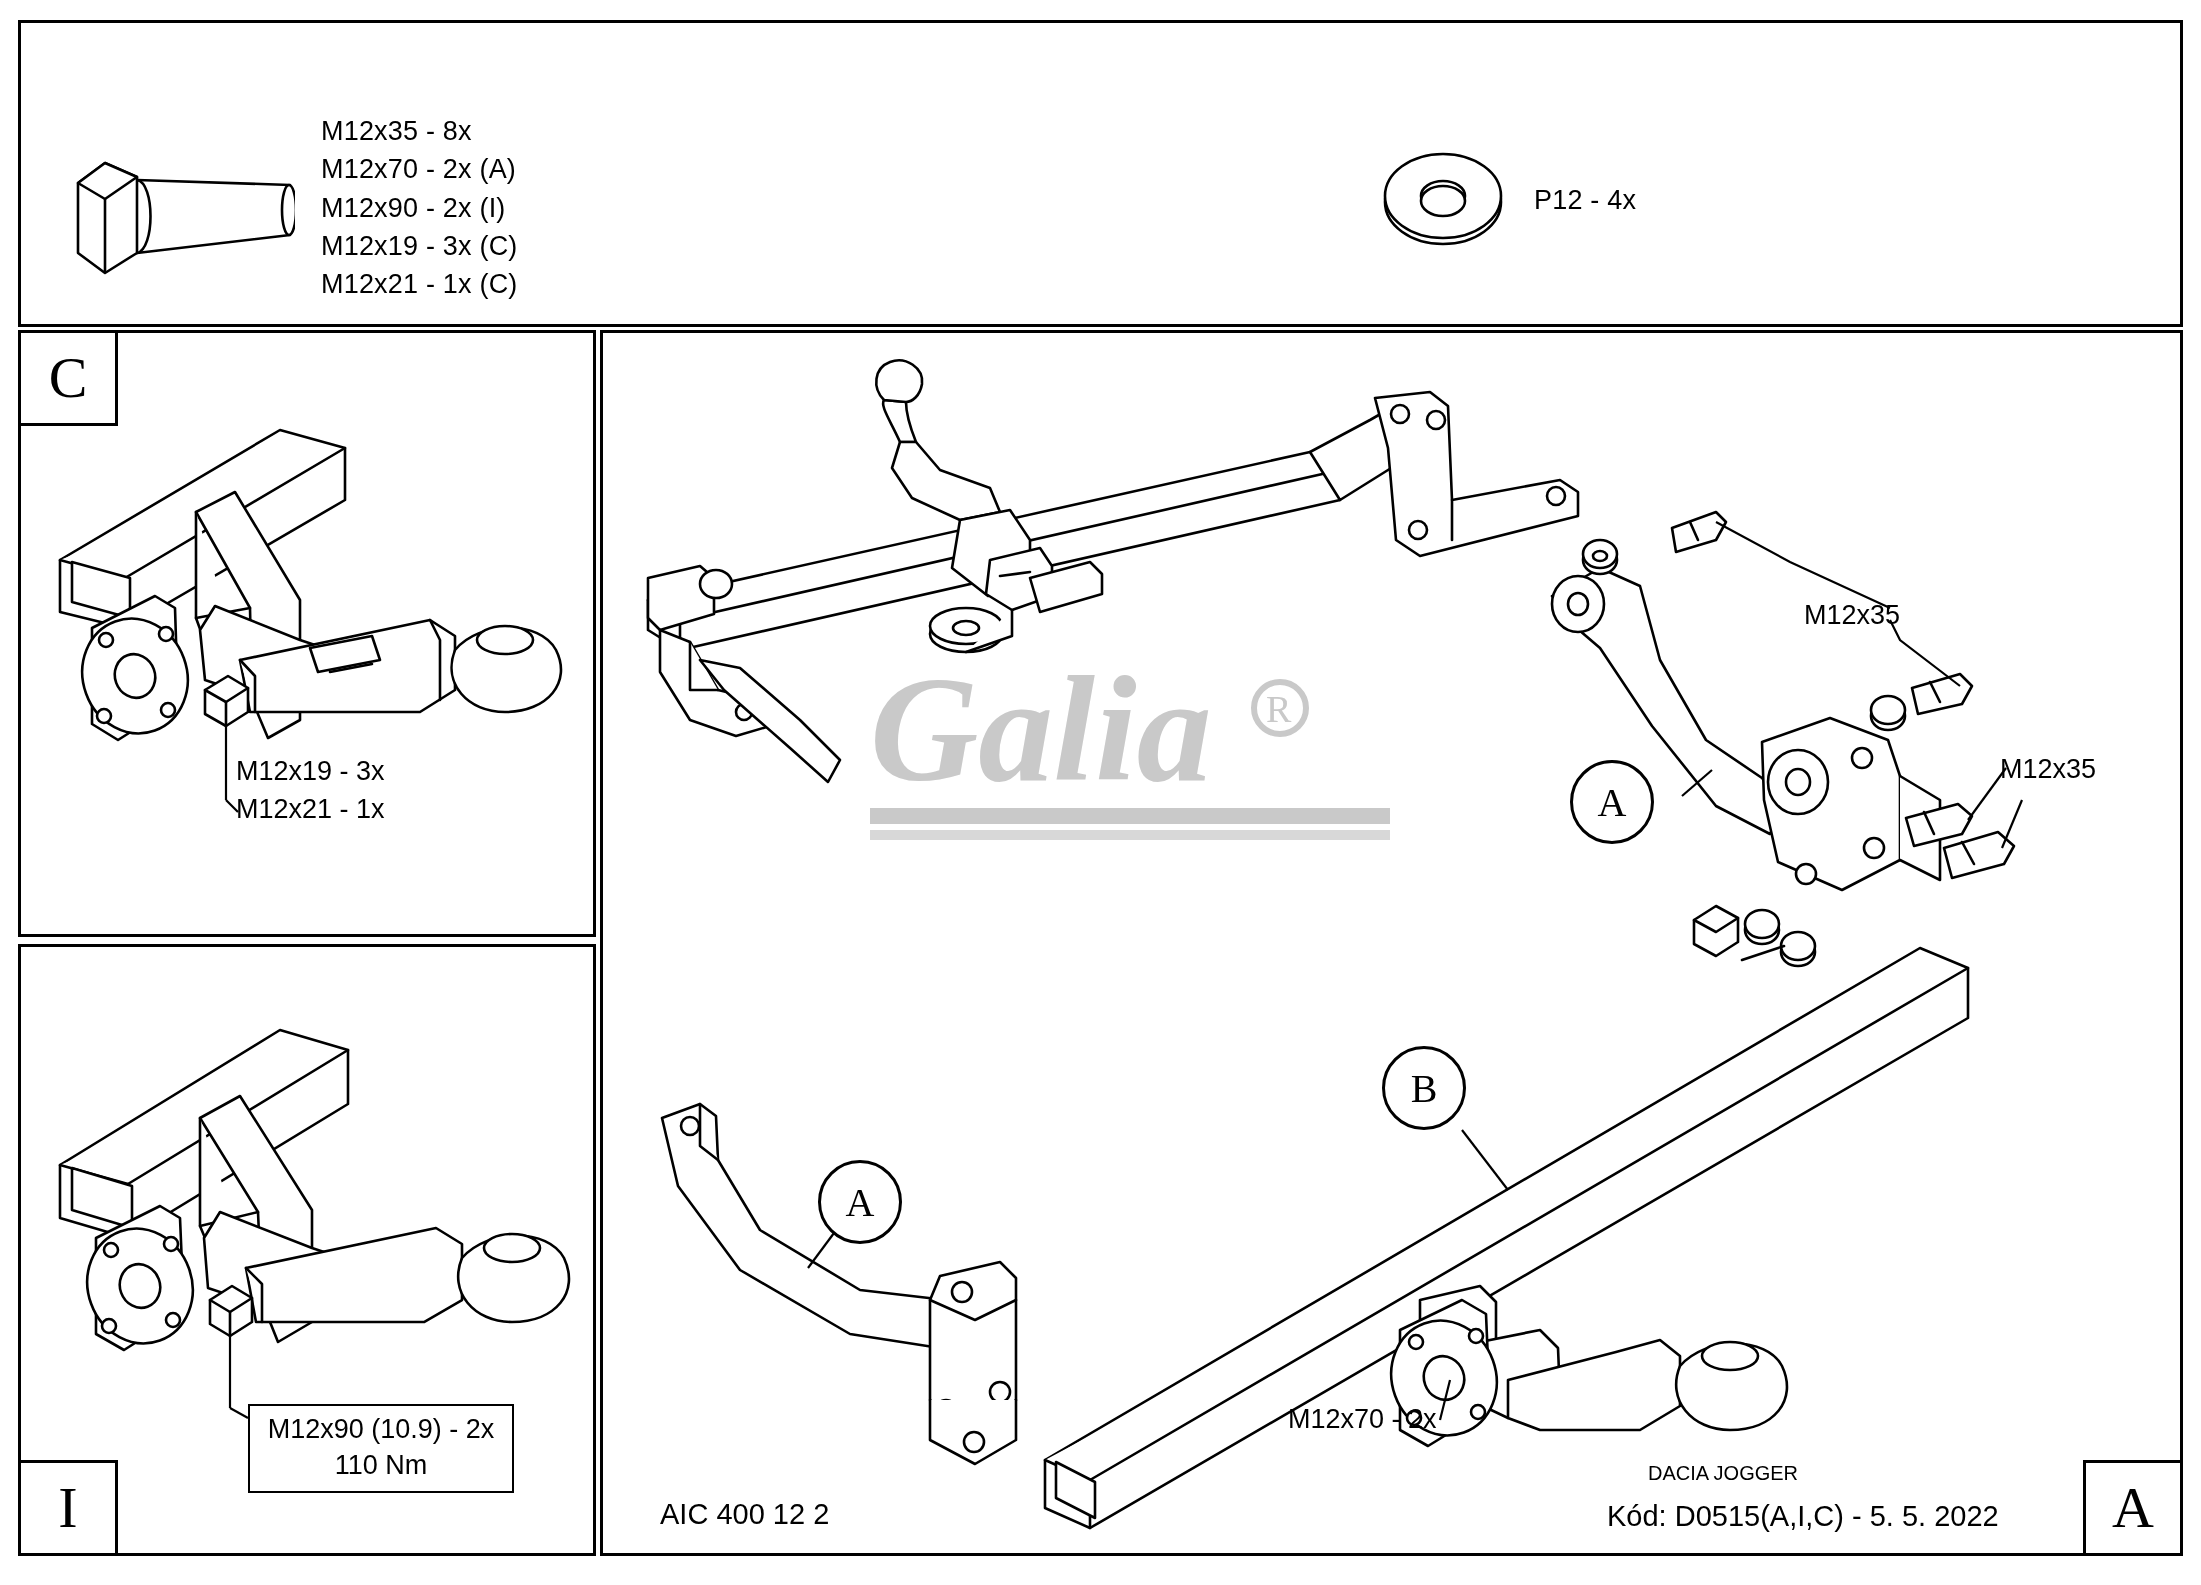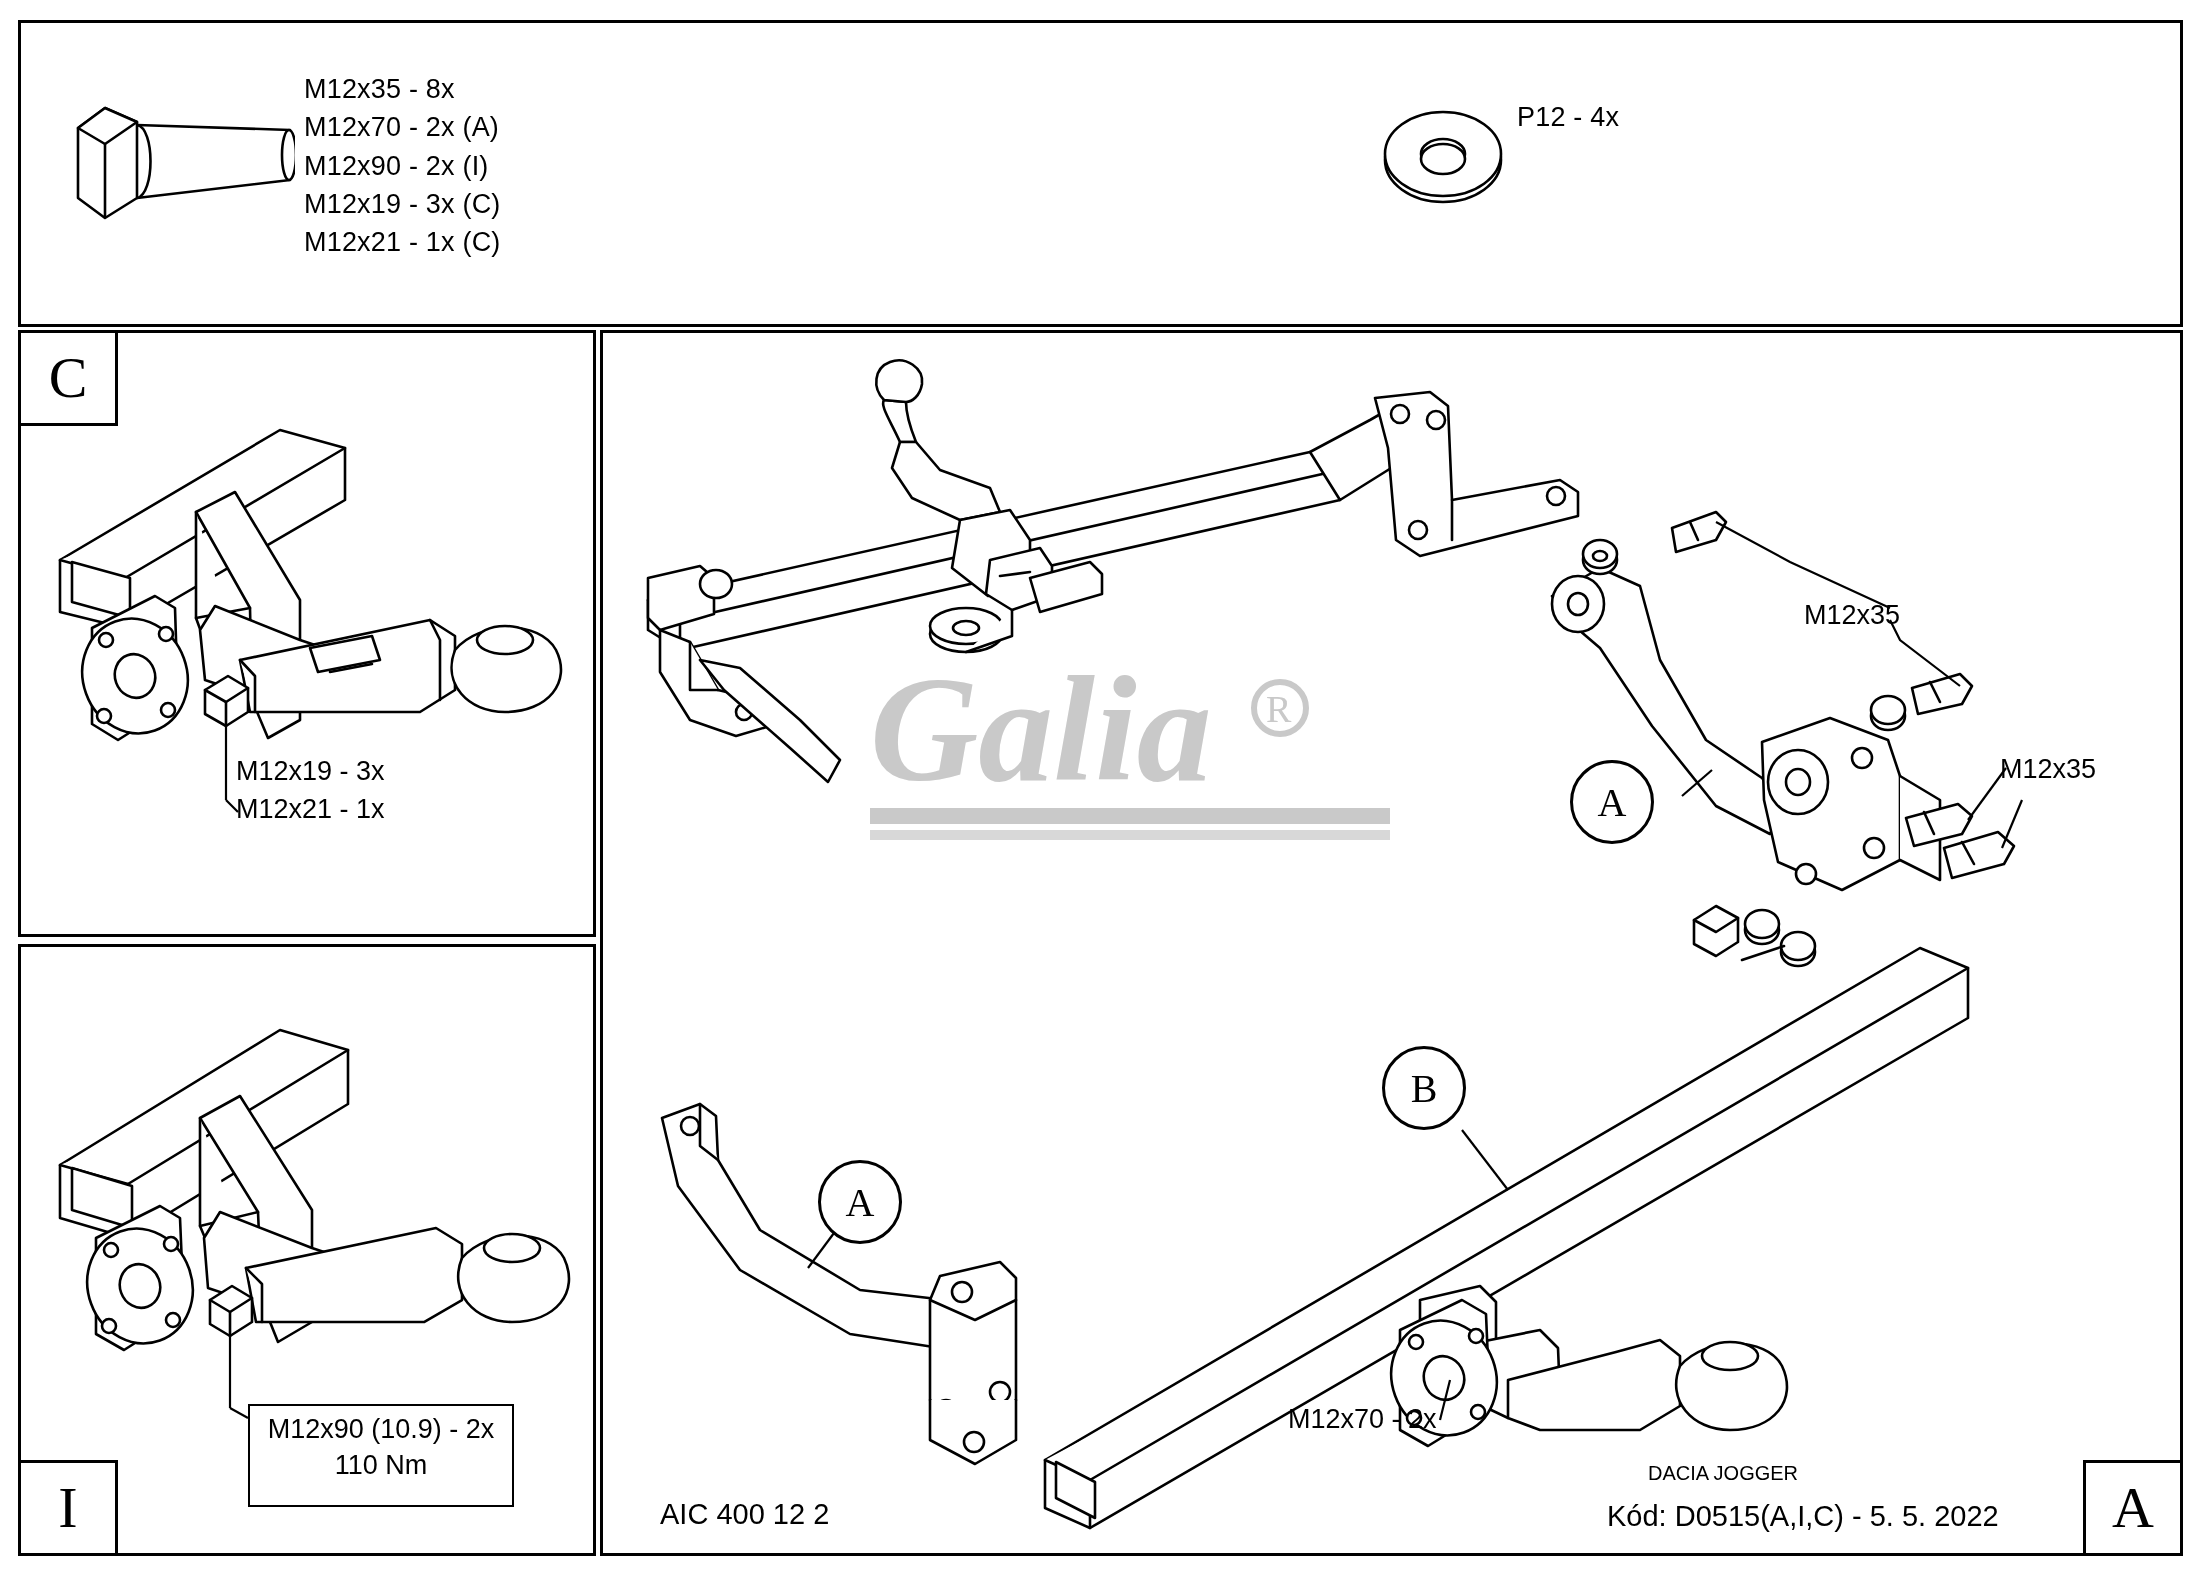--- a/index.html
+++ b/index.html
@@ -44,21 +44,23 @@
     line-height: 1;
   }
   #tag-c { left: 18px;  top: 330px;  width: 100px; height: 96px; }
   #tag-i { left: 18px;  top: 1460px; width: 100px; height: 96px; }
   #tag-a { left: 2083px; top: 1460px; width: 100px; height: 96px; }
 
   
   .parts-group {
     position: absolute;
     display: flex;
-    gap: 9px;
+    align-items: center;
+    gap: 26px;
+    margin-top: 42px;
   }
   .parts-text {
     font-size: 27px;
     line-height: 1.42;
     white-space: pre;
     letter-spacing: 0.2px;
     font-family: "Liberation Sans", sans-serif;
   }
 
   
@@ -75,21 +77,21 @@
   .callout {
     position: absolute;
     font-size: 27px;
     line-height: 1.42;
     white-space: pre;
     font-family: "Liberation Sans", sans-serif;
   }
   .boxed-callout {
     position: absolute;
     border: 2px solid #000;
-    padding: 5px 10px 21px 10px;
+    padding: 5px 10px 7px 10px;
     font-size: 27px;
     line-height: 1.35;
     text-align: center;
     white-space: pre;
     background: #fff;
     font-family: "Liberation Sans", sans-serif;
   }
 
   
   .balloon {

